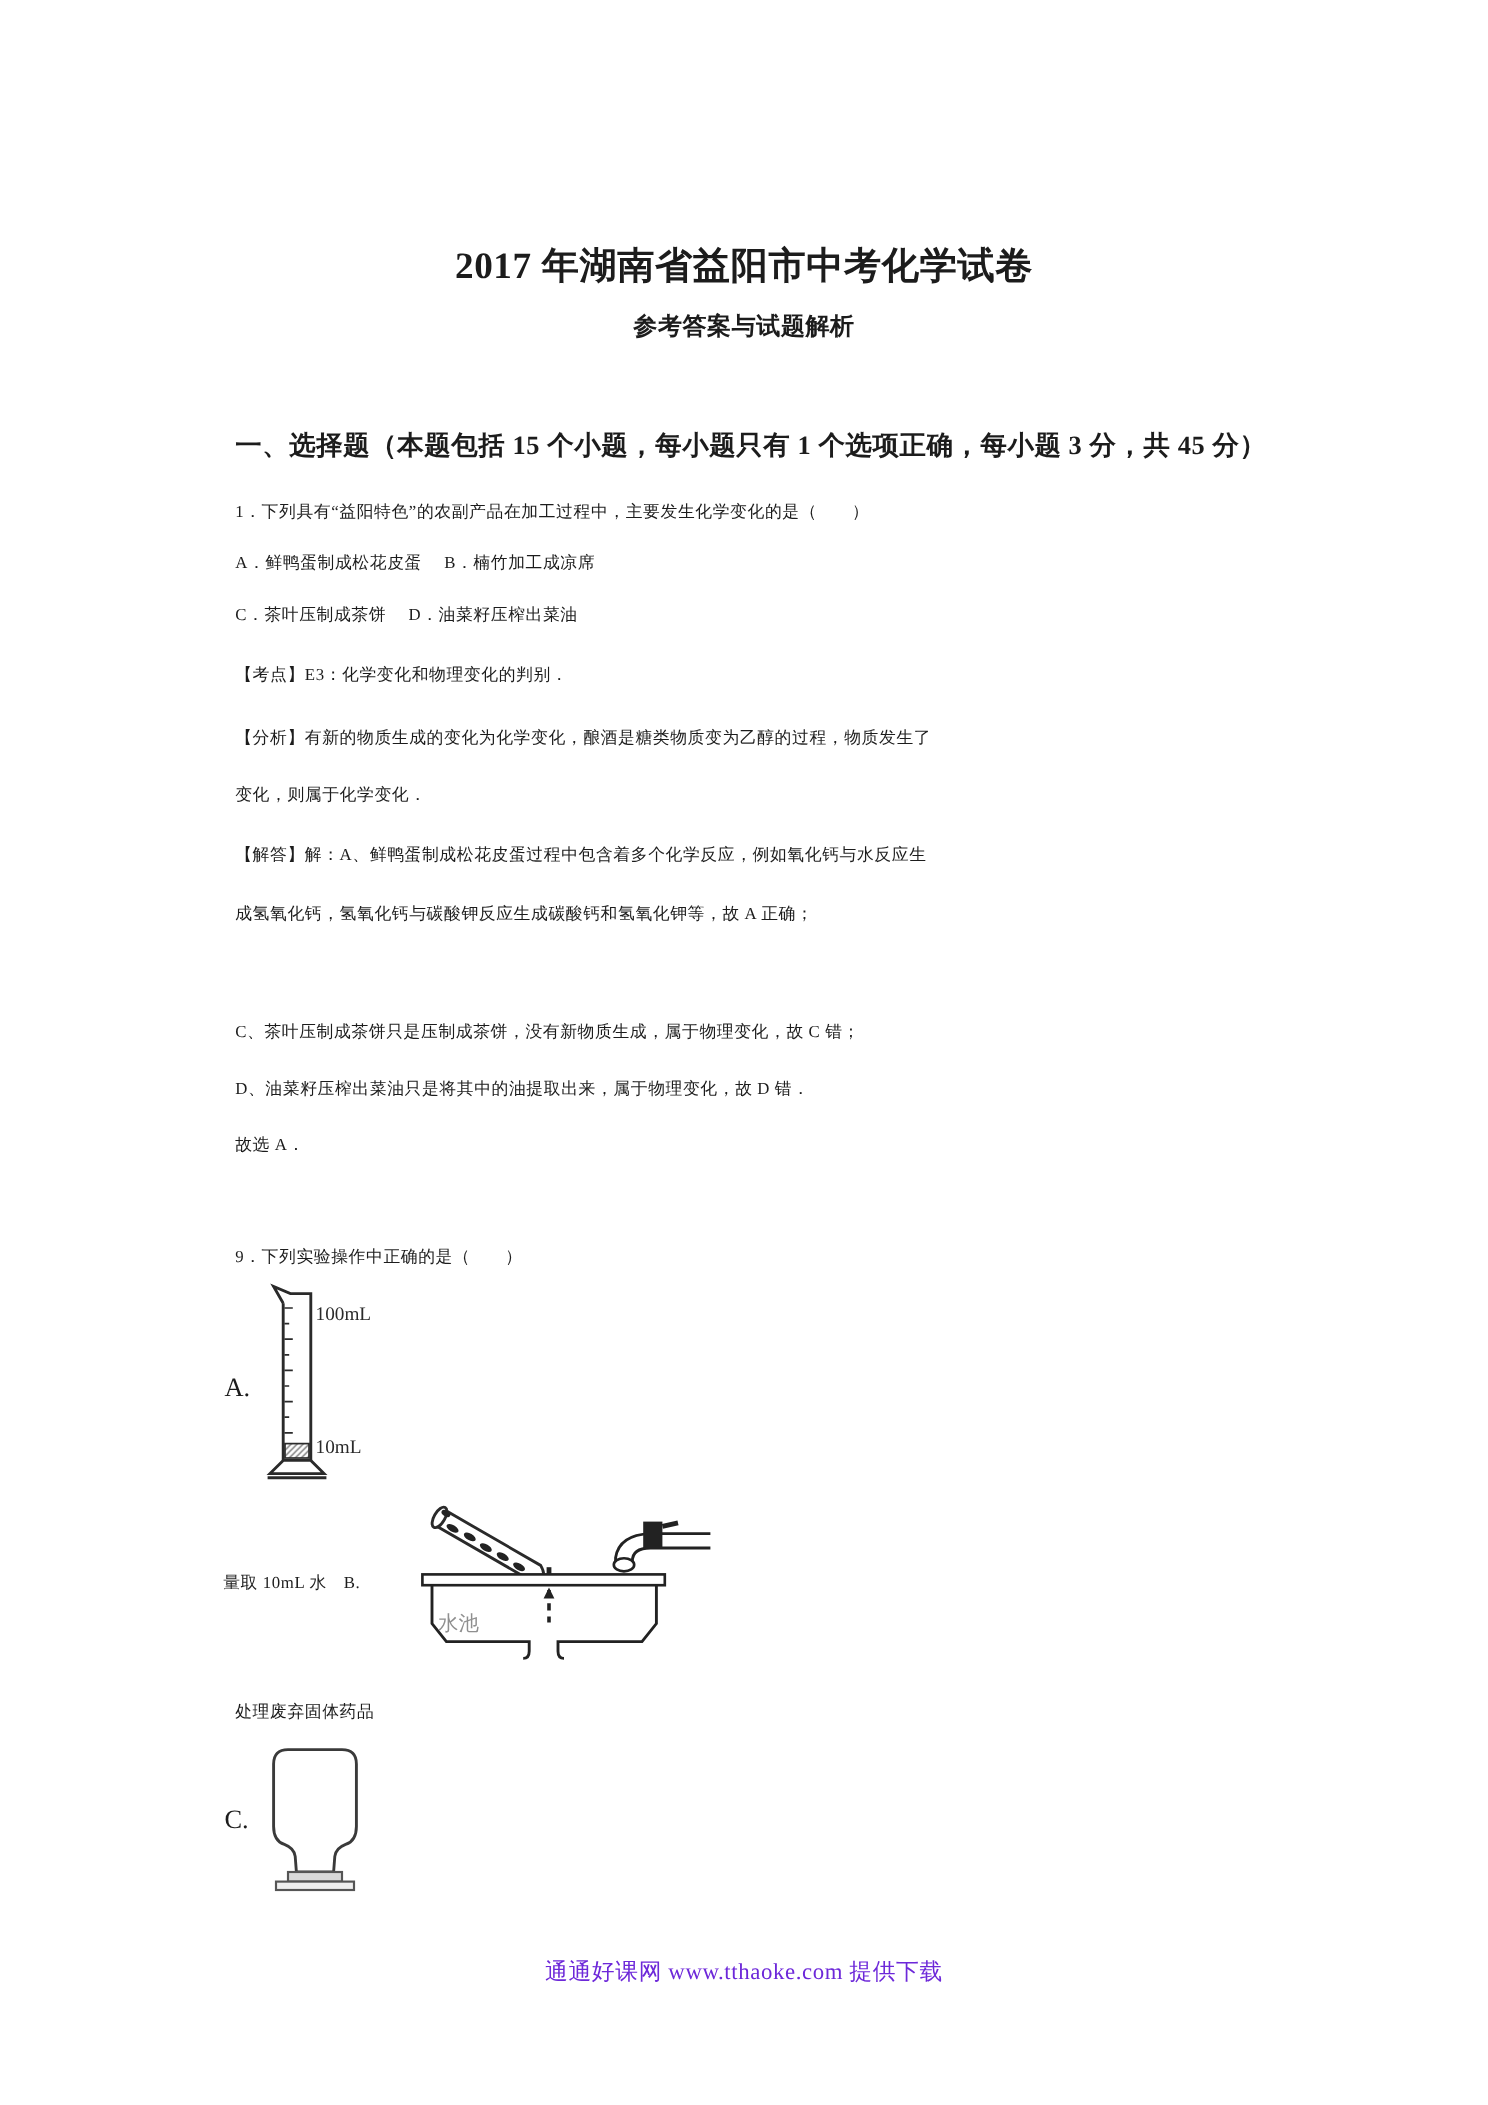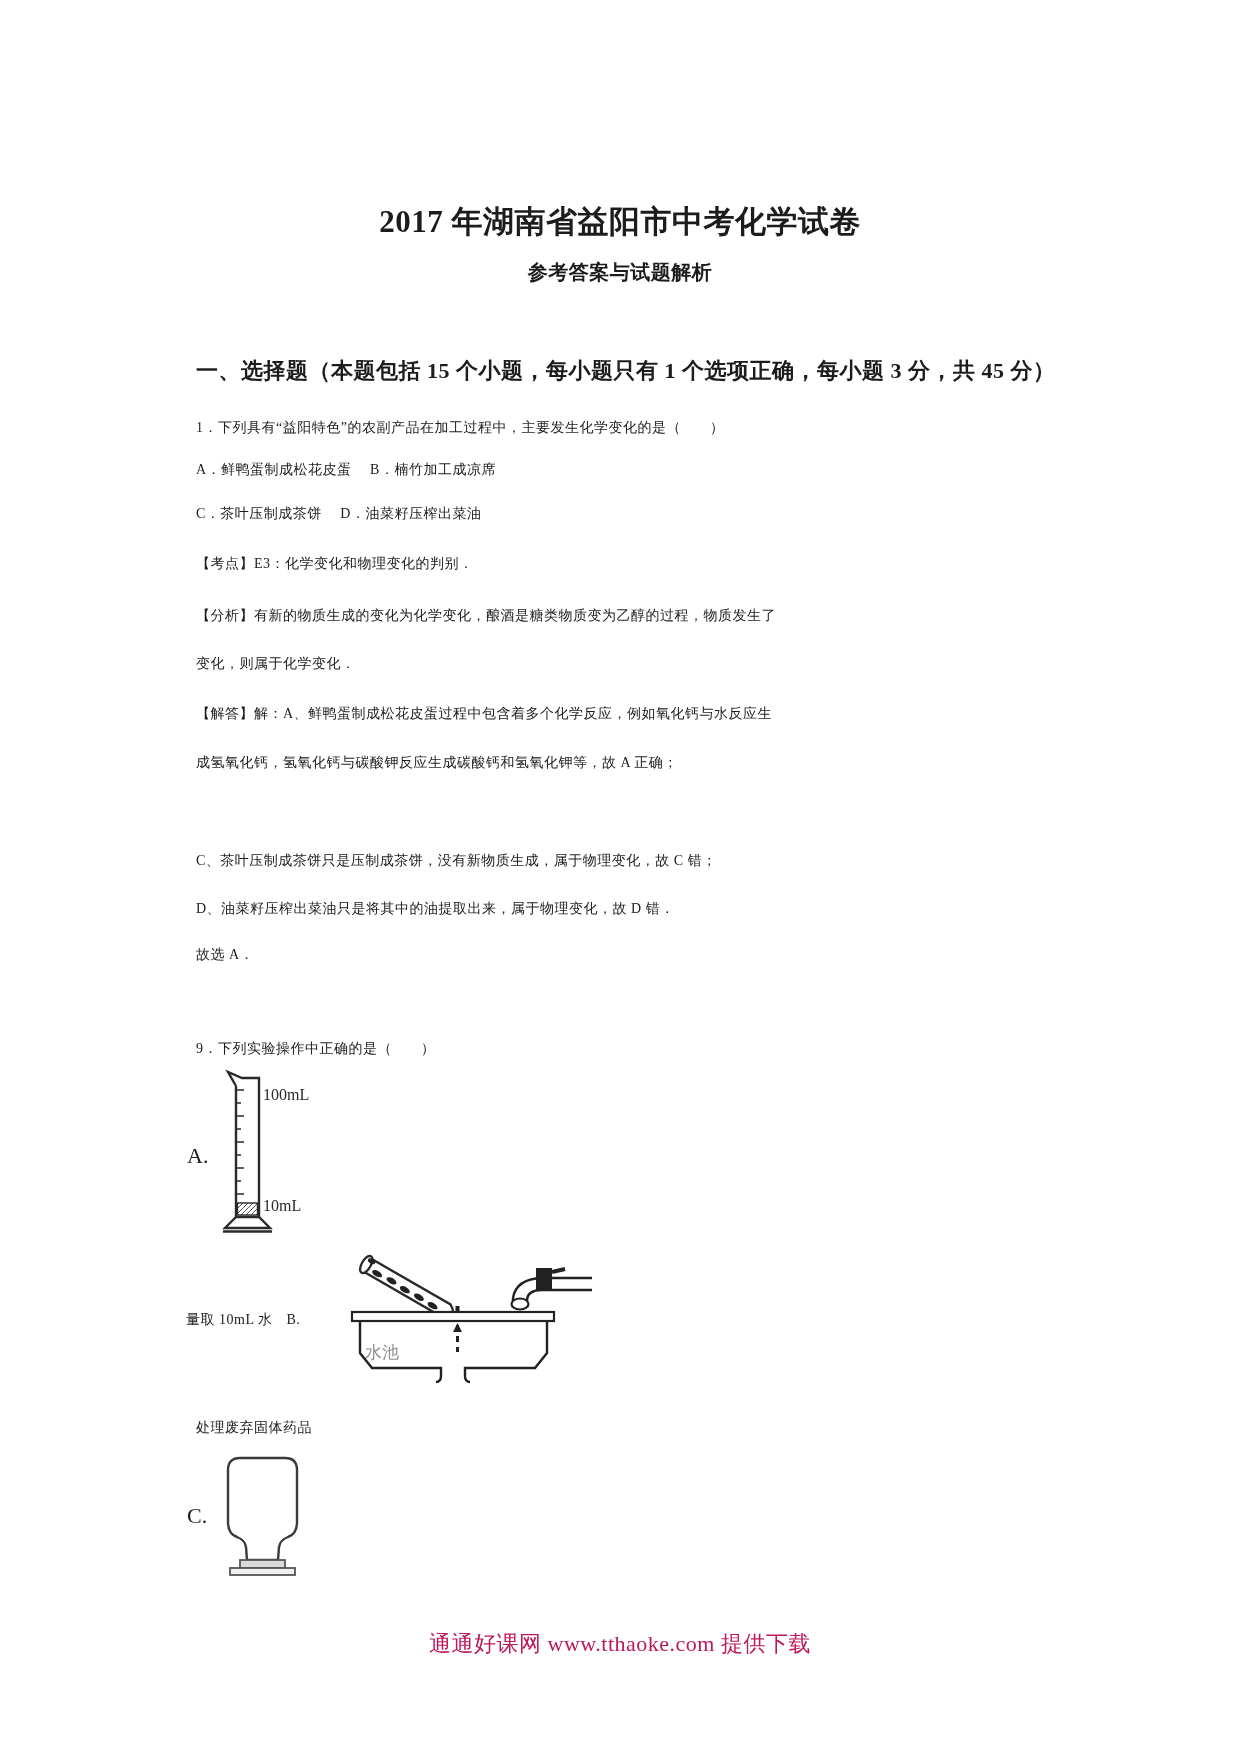--- a/index.html
+++ b/index.html
@@ -10,21 +10,21 @@
     overflow:hidden; margin:0 auto;
   }
   .tline { position:absolute; white-space:nowrap; font-size:14px; line-height:30px; letter-spacing:0.5px; }
   .center { left:0; width:1240px; text-align:center; }
   .bold { font-weight:bold; }
   .title { font-size:31px; }
   .subtitle { font-size:20px; }
   .heading { font-size:22px; }
   .left-col { left:186px;margin-left:10px; }
   .fig-label { position:absolute; font-size:22px; white-space:nowrap; }
-  .footer { font-size:22px; color:#be185d; letter-spacing:0.5px; }
+  .footer { font-size:19px; color:#6d28d9; letter-spacing:0.5px; }
   .gap { display:inline-block; width:14px; }
   svg text { font-family:"Liberation Serif","DejaVu Serif",serif; }
 </style>
 </head>
 <body>
 
 <div class="page">
 
   <div class="tline center bold title" style="top:207px">2017 年湖南省益阳市中考化学试卷</div>
   <div class="tline center bold subtitle" style="top:257px">参考答案与试题解析</div>

